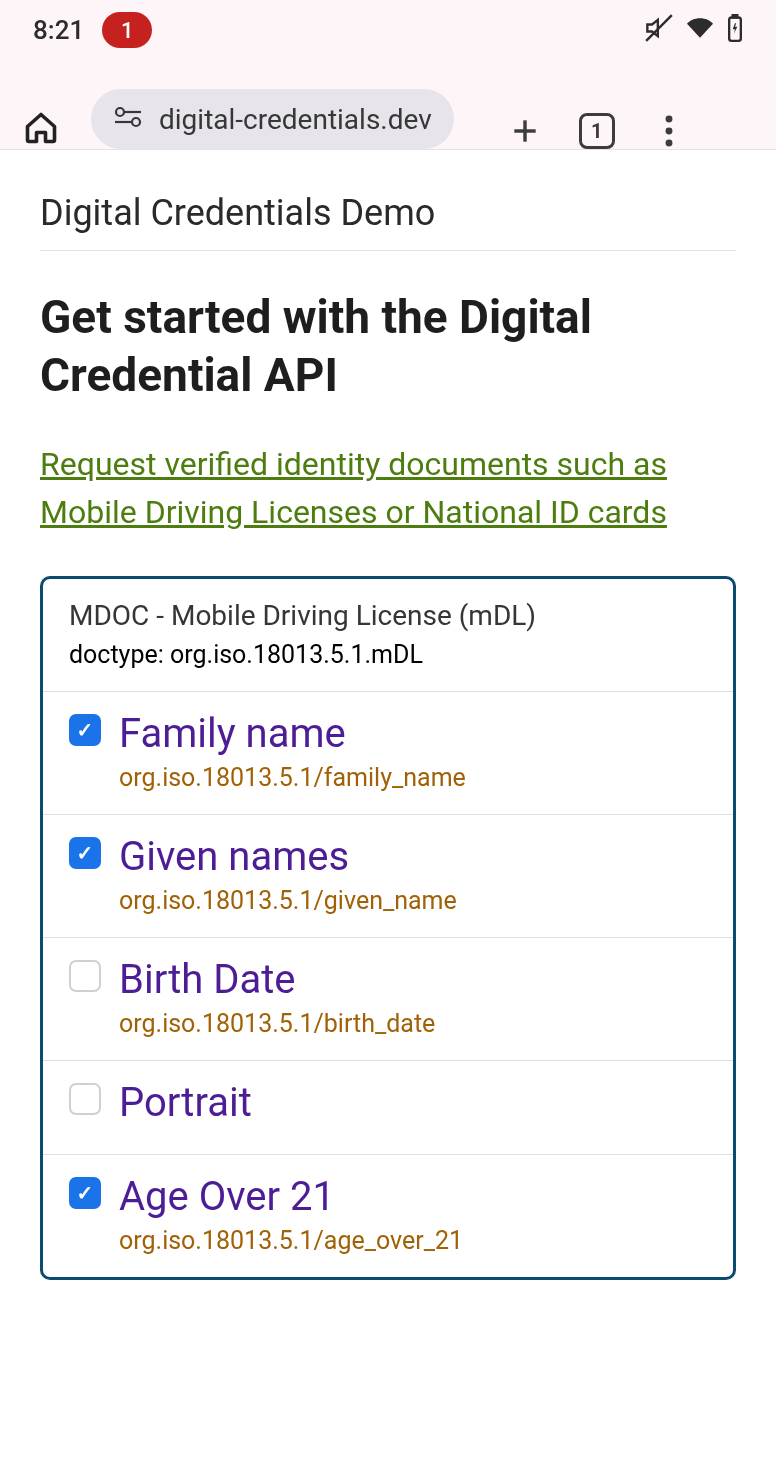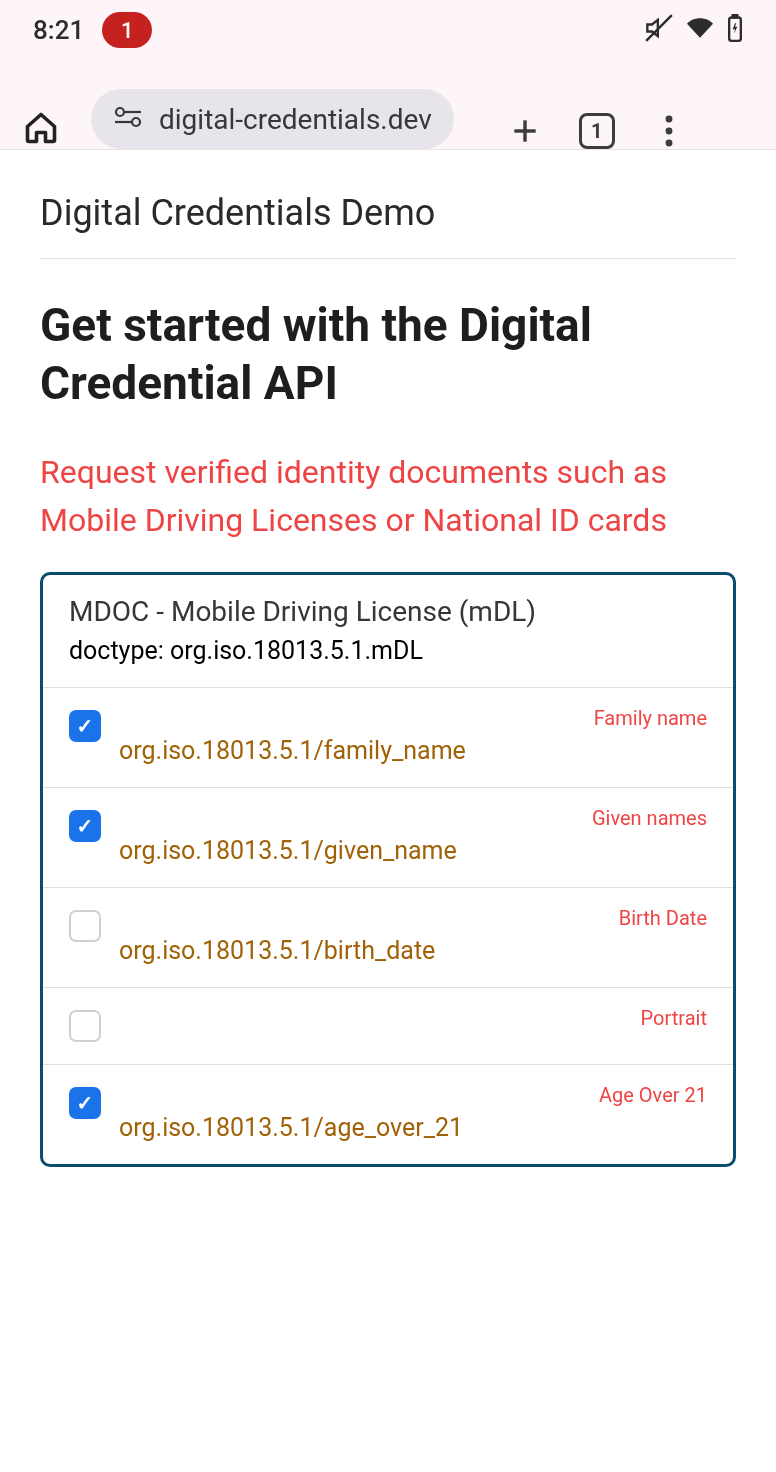--- a/index.html
+++ b/index.html
@@ -107,36 +107,37 @@
       color: #3c3c3c;
     }
     .content {
       background: #fff;
       padding: 42px 40px 0 40px;
     }
     .page-title {
       font-size: 36px;
       color: #2a2a2a;
       font-weight: 400;
-      padding-bottom: 24px;
+      padding-bottom: 16px;
       border-bottom: 1px solid #e3e3e3;
       margin-bottom: 38px;
     }
     .heading {
       font-size: 46px;
       font-weight: 700;
       color: #1e1e1e;
       line-height: 1.25;
       margin-bottom: 36px;
     }
     .subtitle {
       font-size: 32px;
-      color: #ef4444;
+      color: #4d7c0f;
       line-height: 1.5;
-      margin-bottom: 28px;
+      margin-bottom: 40px;
+      text-decoration: underline;
     }
     .card {
       border: 3px solid #0c4a6e;
       border-radius: 10px;
       overflow: hidden;
     }
     .card-header {
       padding: 20px 26px 22px 26px;
       border-bottom: 1px solid #e0e0e0;
     }
@@ -175,24 +176,23 @@
       background: #fff;
     }
     .checkmark {
       color: #fff;
       font-size: 20px;
       font-weight: bold;
       line-height: 1;
     }
     .row-text { flex: 1; }
     .row-label {
-      font-size: 20px;
-      color: #ef4444;
+      font-size: 40px;
+      color: #4c1d95;
       margin-bottom: 6px;
-      text-align: right;
     }
     .row-sub {
       font-size: 25px;
       color: #a16207;
     }
   </style>
 </head>
 <body>
 
 <div class="status-bar">

